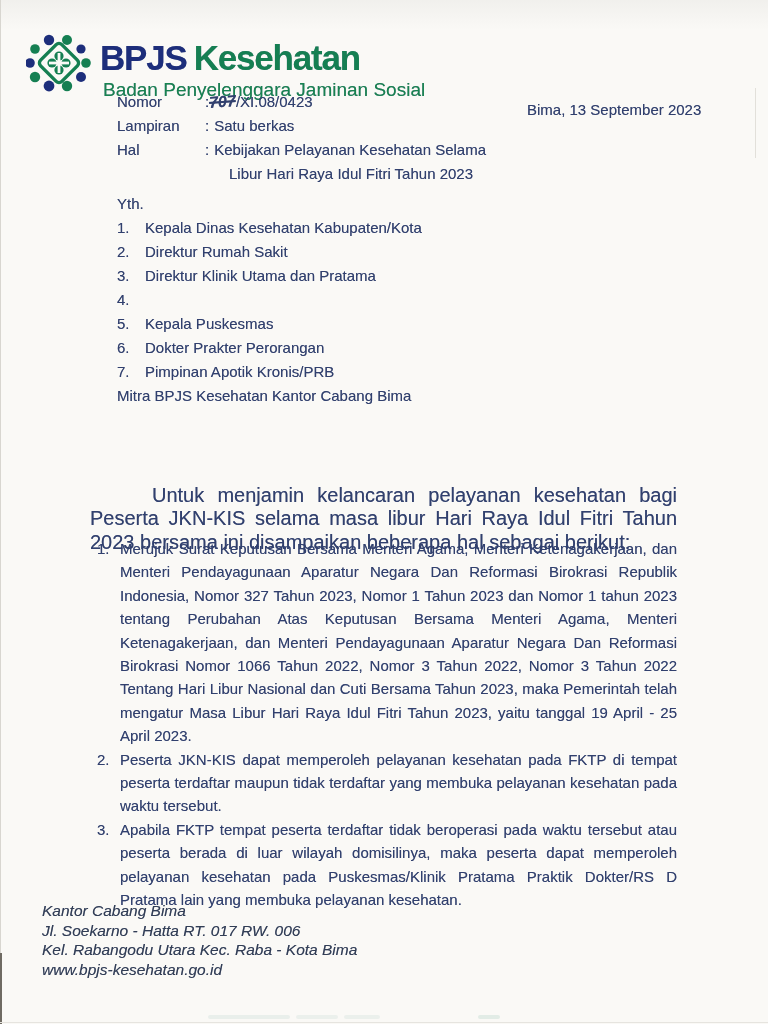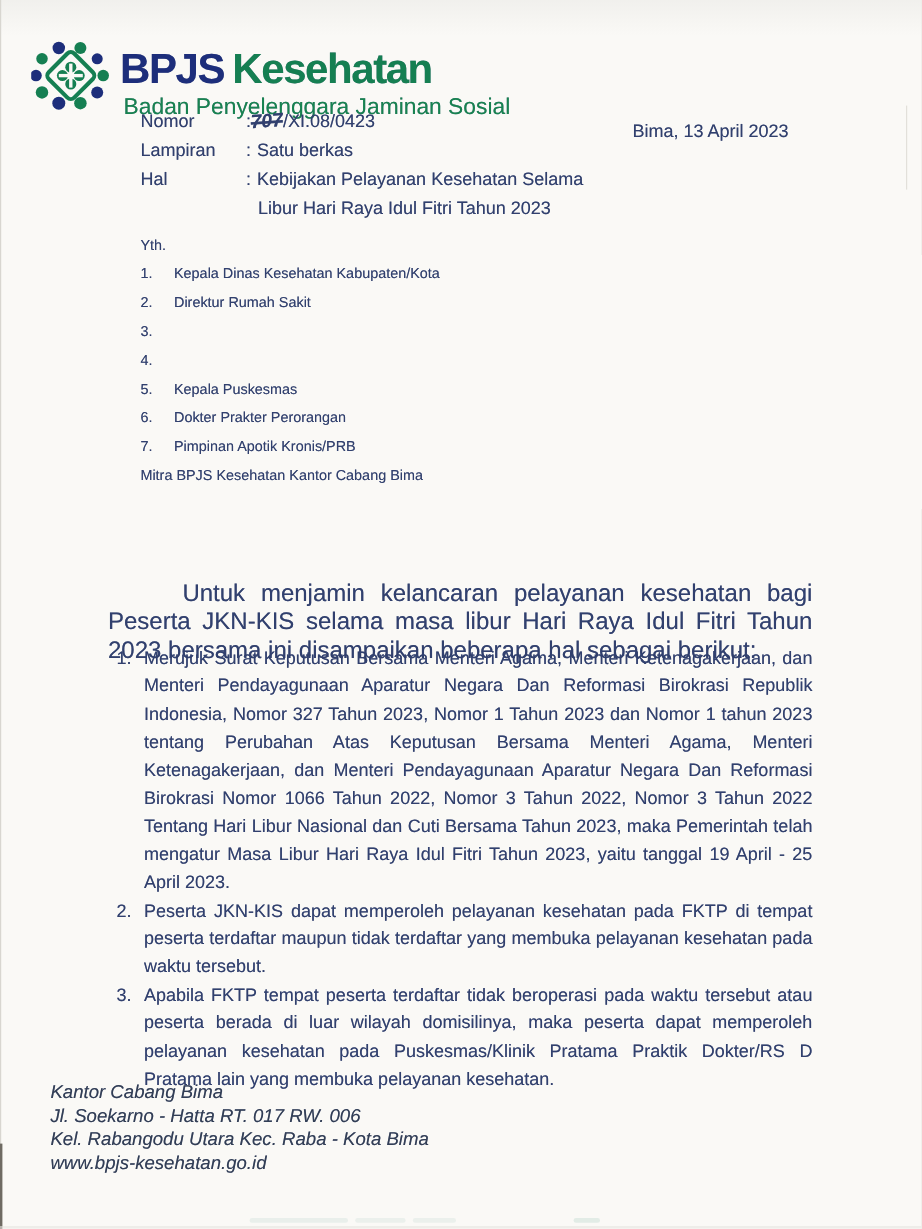--- a/index.html
+++ b/index.html
@@ -28,21 +28,21 @@
   .meta-row{display:flex;align-items:flex-start;}
   .meta-label{width:88px;flex:none;}
   .sep{margin-right:0;}
   .sep-sp{margin-right:5px;}
   .hand{
     display:inline-block;font-style:italic;font-weight:700;font-size:16px;
     transform:rotate(-4deg);text-decoration:line-through;text-decoration-thickness:1.5px;
   }
 
   
-  .recipients{position:absolute;left:117px;top:192px;font-size:12px;line-height:24px;}
+  .recipients{position:absolute;left:117px;top:192px;font-size:15px;line-height:24px;}
   .r-row{display:flex;}
   .r-num{width:28px;flex:none;}
 
   
   .opening{
     position:absolute;left:90px;top:484px;width:587px;
     font-size:20px;line-height:23.4px;text-align:justify;text-indent:62px;
   }
   .points{position:absolute;left:97px;top:537px;width:580px;font-size:15px;line-height:23.4px;}
   .point{display:flex;align-items:flex-start;}
@@ -87,55 +87,56 @@
       <circle cx="26" cy="30" r="4.6" fill="#157f52"></circle>
       <rect x="31.6" y="20" width="2.8" height="20" fill="#faf9f6"></rect>
       <rect x="23" y="28.6" width="20" height="2.8" fill="#faf9f6"></rect>
     </g>
   </svg>
   <div class="brand">
     <span class="brand-bpjs txt">BPJS</span><span class="brand-kes txt">Kesehatan</span>
   </div>
   <div class="tagline txt">Badan Penyelenggara Jaminan Sosial</div>
 
-  <div class="date txt">Bima, 13 April 2023</div>
+  <div class="date txt">Bima, 13 September 2023</div>
 
   <div class="meta">
     <div class="meta-row">
       <span class="meta-label txt">Nomor</span>
       <span class="txt"><span class="sep">:</span><span class="hand">707</span><span>/XI.08/0423</span></span>
     </div>
     <div class="meta-row">
       <span class="meta-label txt">Lampiran</span>
       <span class="txt"><span class="sep-sp">:</span><span>Satu berkas</span></span>
     </div>
     <div class="meta-row">
       <span class="meta-label txt">Hal</span>
       <span class="txt">
         <span style="display:flex;">
             <span class="sep-sp">:</span>
             <span>Kebijakan Pelayanan Kesehatan Selama</span>
           </span>
-        <span style="display:block;margin-left:10px;">Libur Hari Raya Idul Fitri Tahun 2023</span>
+        <span style="display:block;margin-left:24px;">Libur Hari Raya Idul Fitri Tahun 2023</span>
       </span>
     </div>
   </div>
 
   <div class="recipients">
     <div class="txt">Yth.</div>
     <div class="r-row">
       <span class="r-num txt">1.</span>
       <span class="txt">Kepala Dinas Kesehatan Kabupaten/Kota</span>
     </div>
     <div class="r-row">
       <span class="r-num txt">2.</span>
       <span class="txt">Direktur Rumah Sakit</span>
     </div>
     <div class="r-row">
       <span class="r-num txt">3.</span>
+      <span class="txt">Direktur Klinik Utama dan Pratama</span>
     </div>
     <div class="r-row">
       <span class="r-num txt">4.</span>
     </div>
     <div class="r-row">
       <span class="r-num txt">5.</span>
       <span class="txt">Kepala Puskesmas</span>
     </div>
     <div class="r-row">
       <span class="r-num txt">6.</span>

